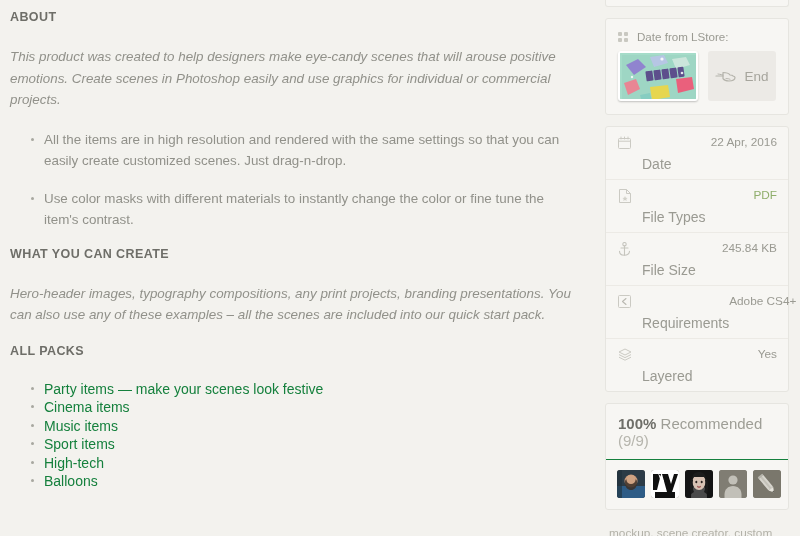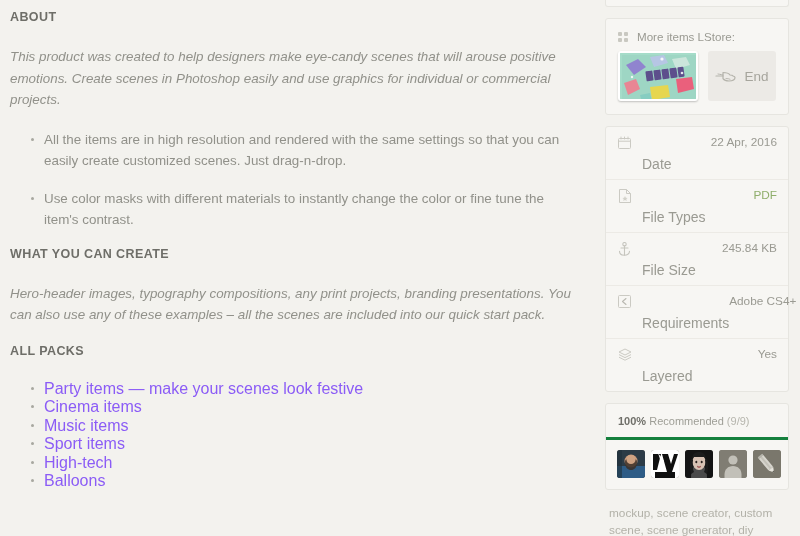--- a/index.html
+++ b/index.html
@@ -81,23 +81,23 @@
 
   ul.packs-list {
     list-style: none;
     margin: 0;
     padding: 0;
   }
 
   ul.packs-list > li {
     position: relative;
     padding-left: 34px;
-    font-size: 16px;
+    font-size: 14px;
     line-height: 18px;
-    color: #8b5cf6;
+    color: #15803d;
     margin-bottom: 0.5px;
   }
 
   ul.packs-list > li::before {
     content: "";
     position: absolute;
     left: 21px;
     top: 7px;
     width: 3px;
     height: 3px;
@@ -230,22 +230,22 @@
     line-height: 14px;
     white-space: nowrap;
   }
 
   .detail-value.green { color: #8fae6b; }
   .detail-value.green div + div { margin-top: 3px; }
 
   
   .rec-head {
     padding: 11px 12px 10px 12px;
-    border-bottom: 3px solid #15803d;
-    font-size: 11px;
+    border-bottom: 1px solid #15803d;
+    font-size: 15px;
     color: #9e9e96;
   }
   .rec-head b { color: #6f6f69; font-weight: bold; }
   .rec-head .frac { color: #b6b5ad; }
 
   .rec-avatars {
     display: flex;
     gap: 6px;
     padding: 10px 11px 11px 11px;
   }
@@ -315,21 +315,21 @@
     </div>
 
     <div class="card">
       <div class="more-head">
         <span class="grid-icon">
           <i></i>
             <i></i>
             <i></i>
             <i></i>
         </span>
-        <span>More items LStore:</span>
+        <span>Date from LStore:</span>
       </div>
       <div class="more-body">
 
         <a class="thumb">
           <svg width="80" height="50" viewBox="0 0 80 50">
             <rect width="80" height="50" fill="#a5dcc9"></rect>
             <rect x="2" y="2" width="76" height="46" fill="#9ed6c4"></rect>
             <path d="M6 12 L18 6 L26 14 L14 22 Z" fill="#8f7fd0" opacity="0.95"></path>
             <path d="M30 4 L44 2 L48 10 L34 14 Z" fill="#b8c4e8" opacity="0.9"></path>
             <path d="M52 6 L66 4 L70 12 L56 16 Z" fill="#cfe7de" opacity="0.9"></path>

